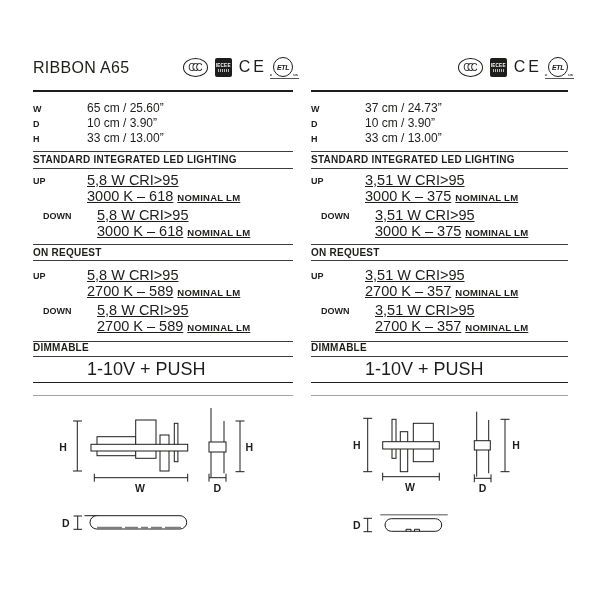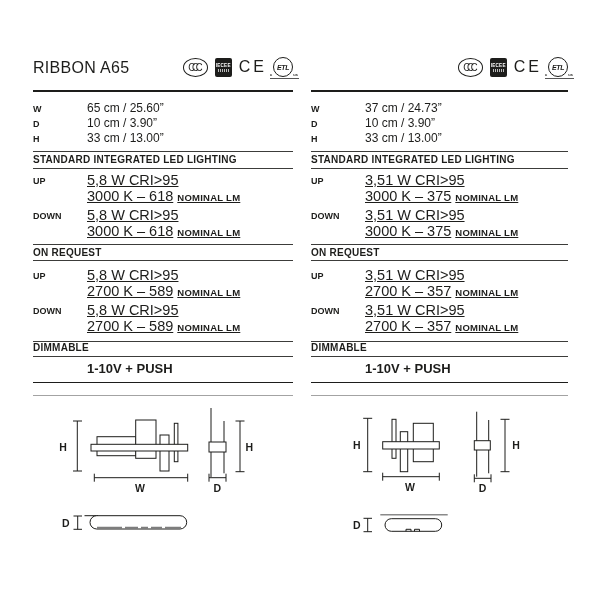--- a/index.html
+++ b/index.html
@@ -53,27 +53,27 @@
   .drow{display:flex;align-items:baseline;height:15px;line-height:15px;}
   .dlabel{width:54px;font-size:9px;font-weight:bold;flex:none;}
   .dvalue{font-size:12px;white-space:nowrap;}
 
   .sechead{
     position:absolute;left:0;font-size:10px;font-weight:bold;
     letter-spacing:0.25px;line-height:12px;white-space:nowrap;
   }
   .specs{position:absolute;left:0;right:0;}
   .srow{display:flex;}
-  .srow + .srow{margin-top:3px;}
+  .srow + .srow{margin-top:3px;margin-left:10px;}
   .slabel{width:54px;font-size:9px;font-weight:bold;line-height:16px;flex:none;padding-top:1px;}
   .slines{flex:1;}
   .sline{height:16px;line-height:16px;font-size:14.5px;white-space:nowrap;text-decoration:underline;}
   .unit{font-size:9.5px;font-weight:600;letter-spacing:0.25px;margin-left:4px;}
 
-  .dimmval{position:absolute;left:54px;font-size:13px;line-height:16px;white-space:nowrap;font-weight:bold;}
+  .dimmval{position:absolute;left:54px;font-size:18px;line-height:16px;white-space:nowrap;}
 
   .drawing{position:absolute;top:400px;left:0;overflow:visible;}
   .dt text{font-family:"Liberation Sans",sans-serif;font-size:10.5px;font-weight:bold;
     fill:#1d1d1b;text-anchor:middle;}
 </style>
 </head>
 <body>
 
 <div class="col left">
   <div class="head">

